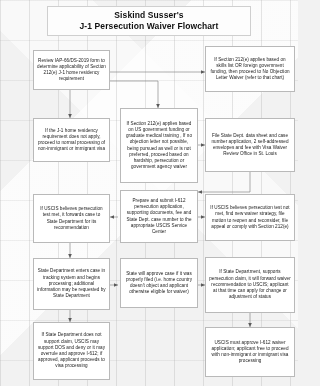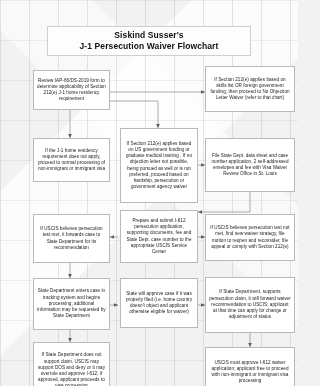--- a/index.html
+++ b/index.html
@@ -19,21 +19,21 @@
     pointer-events:none;
   }
   #bg-grid{
     position:absolute;inset:0;
     background-image:
       linear-gradient(to right, rgba(170,170,170,.30) 1px, transparent 1px),
       linear-gradient(to bottom, rgba(170,170,170,.18) 1px, transparent 1px);
     background-size:29px 40px;
     pointer-events:none;
   }
-  #canvas{position:absolute;inset:0;margin-top:20px;}
+  #canvas{position:absolute;inset:0;}
 
   .title-box{
     position:absolute;
     left:47px;top:6px;width:204px;height:30px;
     background:#fdfdfd;
     border:1px solid #cfcfcf;
     display:flex;flex-direction:column;
     align-items:center;justify-content:center;
     font-weight:bold;
     font-size:8.5px;

